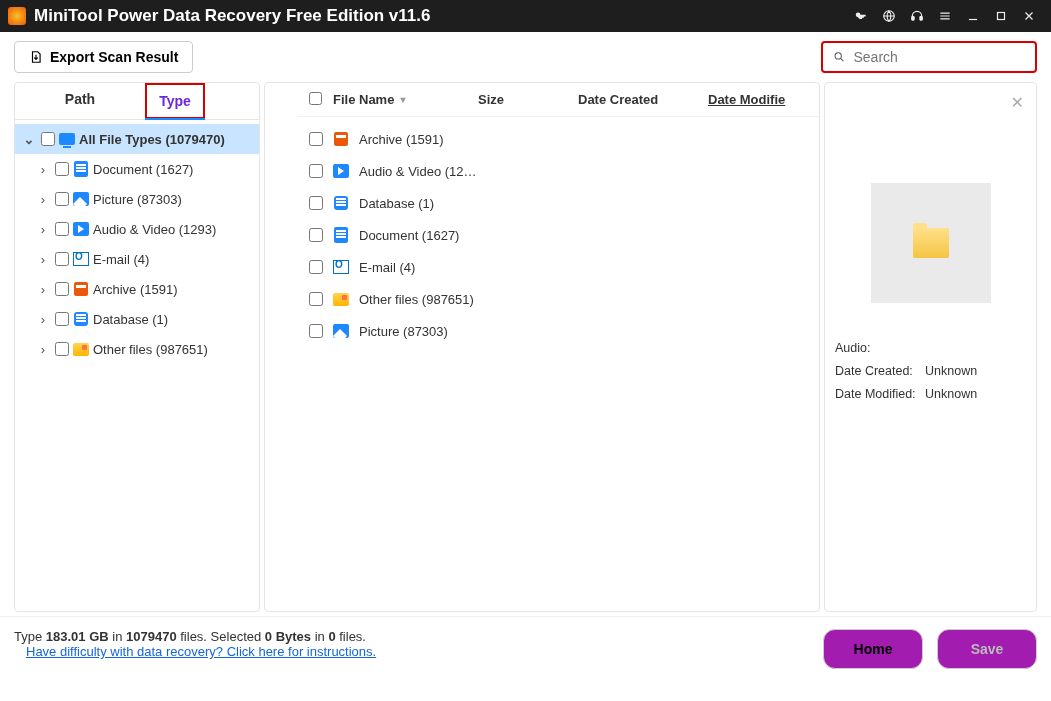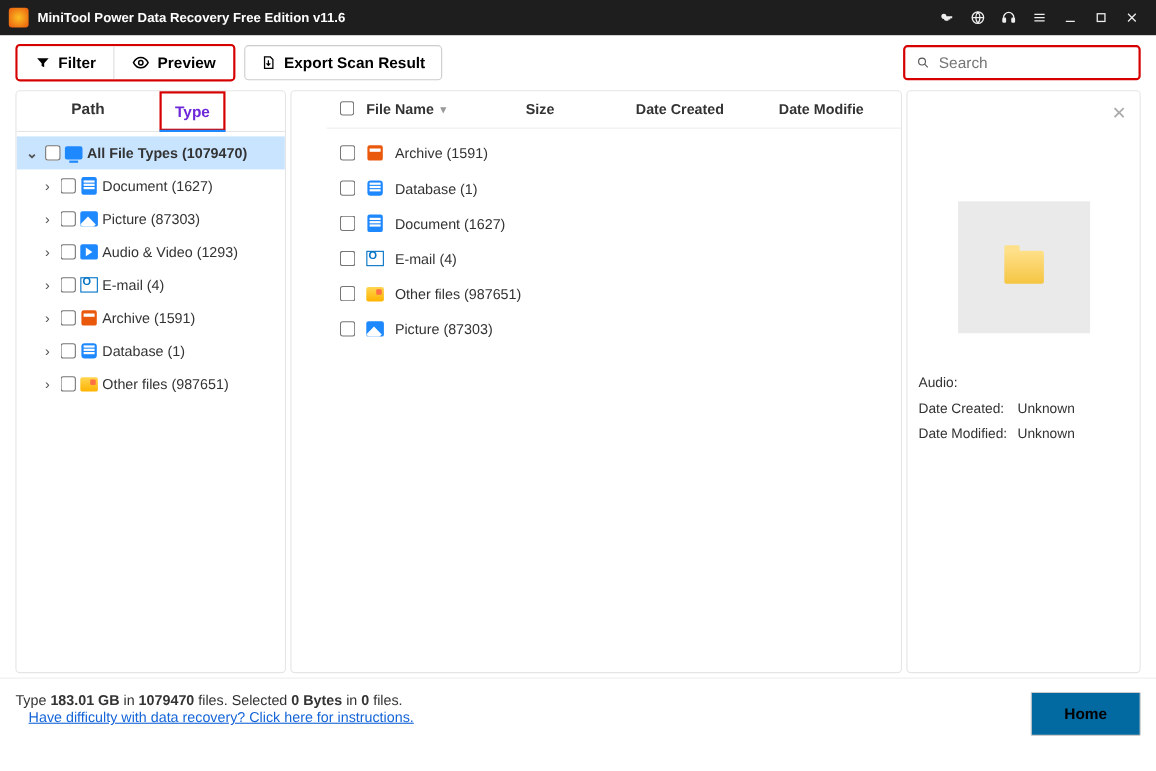--- a/index.html
+++ b/index.html
@@ -1,19 +1,19 @@
 <!DOCTYPE html>
 <html><head>
 <meta charset="utf-8">
 <style>
 * { box-sizing: border-box; margin: 0; padding: 0; font-family: -apple-system, Segoe UI, Arial, sans-serif; }
 body { width: 1051px; height: 701px; background: #fff; overflow: hidden; font-size: 13px; color: #333; }
 .titlebar { height: 32px; background: #1e1e1e; color: #fff; display: flex; align-items: center; padding: 0 8px; }
 .titlebar .logo { width: 18px; height: 18px; background: radial-gradient(circle,#fbbf24,#ea580c); border-radius: 3px; margin-right: 8px; }
-.titlebar .title { font-weight: 600; font-size: 12px; flex: 1; }
+.titlebar .title { font-weight: 600; font-size: 17px; flex: 1; }
 .titlebar .tbicon { width: 28px; height: 28px; display: flex; align-items: center; justify-content: center; cursor: pointer; color: #eee; }
 .titlebar .tbicon svg { width: 14px; height: 14px; }
 .key { color: #fbbf24; }
 
 .toolbar { height: 50px; display: flex; align-items: center; padding: 0 14px; gap: 8px; }
 .btngrp { display: flex; border: 2px solid #d60000; border-radius: 4px; overflow: hidden; }
 .btngrp .btn { padding: 7px 16px; border: none; background: #fff; display: flex; align-items: center; gap: 7px; font-weight: 700; font-size: 14px; cursor: pointer; }
 .btngrp .btn + .btn { border-left: 1px solid #ddd; }
 .outbtn { border: 1px solid #ccc; border-radius: 4px; background: #fff; padding: 7px 14px; display: flex; align-items: center; gap: 7px; font-weight: 700; font-size: 14px; cursor: pointer; }
 .spacer { flex: 1; }
@@ -37,41 +37,41 @@
 .node .ic { width: 16px; height: 16px; display: inline-flex; align-items: center; justify-content: center; }
 .node span.lbl { white-space: nowrap; font-size: 13px; }
 .child { padding-left: 20px; }
 
 .center { flex: 1; margin: 0 4px; display:flex; flex-direction:column;padding-left:32px; }
 .cols { display: flex; align-items: center; border-bottom: 1px solid #eee; height: 34px; padding: 0 12px; font-weight: 700; font-size: 13px; }
 .cols .c1 { width: 24px; }
 .cols .c2 { flex: 0 0 145px; display:flex; align-items:center; gap:6px; }
 .cols .c3 { flex: 0 0 100px; }
 .cols .c4 { flex: 0 0 130px; }
-.cols .c5 { flex: 0 0 80px; }
+.cols .c5 { flex: 0 0 80px; text-decoration: underline; }
 .rows { padding: 6px 0; }
 .row { display: flex; align-items: center; height: 32px; padding: 0 12px; gap: 4px; cursor: pointer; }
 .row input[type=checkbox]{ width:14px; height:14px; margin-right:6px;}
 .row .ic { width: 16px; height: 16px; margin-right: 6px; display:inline-flex; align-items:center; justify-content:center;}
 .row .rlbl { font-size: 13px; }
 
 .right { width: 213px; position: relative; padding: 10px; }
 .right .close { position: absolute; top: 10px; right: 12px; color: #aaa; cursor: pointer; font-size: 16px; }
 .thumb { width: 120px; height: 120px; background: #eaeaea; margin: 90px auto 20px; display:flex; align-items:center; justify-content:center; }
 .folder { width: 36px; height: 30px; background: linear-gradient(#ffe08a,#f5c542); border-radius: 2px; position: relative; }
 .folder::before { content:''; position:absolute; top:-5px; left:0; width:14px; height:6px; background:#ffe08a; border-radius:2px 2px 0 0;}
 .meta { font-size: 12.5px; line-height: 1.5; margin-top: 36px;}
 .meta div { display: flex; margin-bottom: 4px; }
 .meta .k { width: 90px; }
 
 .footer { height: 70px; border-top: 1px solid #eee; margin-top: 4px; padding: 12px 14px; display: flex; align-items: flex-start; }
 .footer .stats { font-size: 13px; }
 .footer .stats a { color: #1565d8; text-decoration: underline; font-size: 13px; margin-left: 12px; }
 .footer .fbtns { margin-left: auto; display: flex; gap: 14px; }
-.footer button { width: 100px; height: 40px; border: 1px solid #ccc; border-radius: 1px; background: #0369a1; font-weight: 700; font-size: 14px; cursor: pointer; }
+.footer button { width: 100px; height: 40px; border: 1px solid #ccc; border-radius: 12px; background: #a21caf; font-weight: 700; font-size: 14px; cursor: pointer; }
 .footer button.save { color: #bbb; }
 
 .i-monitor{background:#1e88ff;width:16px;height:12px;border-radius:2px;position:relative;}
 .i-monitor::after{content:'';position:absolute;bottom:-3px;left:4px;width:8px;height:2px;background:#1e88ff;}
 .i-doc{background:#1e88ff;width:14px;height:16px;border-radius:2px;position:relative;}
 .i-doc::after{content:'';position:absolute;top:3px;left:2px;right:2px;height:2px;background:#fff;box-shadow:0 3px 0 #fff,0 6px 0 #fff;}
 .i-pic{background:#1e88ff;width:16px;height:14px;border-radius:2px;position:relative;overflow:hidden;}
 .i-pic::after{content:'';position:absolute;bottom:-3px;left:2px;width:10px;height:10px;background:#fff;transform:rotate(45deg);}
 .i-av{background:#1e88ff;width:16px;height:14px;border-radius:2px;display:flex;align-items:center;justify-content:center;}
 .i-av::after{content:'';border-left:6px solid #fff;border-top:4px solid transparent;border-bottom:4px solid transparent;}
@@ -125,35 +125,20 @@
       </svg>
     </div>
   <div class="tbicon">
       <svg viewBox="0 0 24 24" stroke="currentColor" stroke-width="2">
         <path d="M6 6l12 12M18 6l-12 12"></path>
       </svg>
     </div>
 </div>
 
 <div class="toolbar">
-  <div class="btngrp">
-    <button class="btn">
-      <svg width="14" height="14" viewBox="0 0 24 24" fill="currentColor">
-          <path d="M3 5h18l-7 8v6l-4-2v-4z"></path>
-        </svg>
-      <span>Filter</span>
-    </button>
-    <button class="btn">
-      <svg width="16" height="16" viewBox="0 0 24 24" fill="none" stroke="currentColor" stroke-width="2">
-          <path d="M2 12s3.5-7 10-7 10 7 10 7-3.5 7-10 7-10-7-10-7z"></path>
-          <circle cx="12" cy="12" r="3"></circle>
-        </svg>
-      <span>Preview</span>
-    </button>
-  </div>
   <button class="outbtn">
     <svg width="14" height="14" viewBox="0 0 24 24" fill="none" stroke="currentColor" stroke-width="2">
         <path d="M6 3h9l4 4v14H6z"></path>
         <path d="M12 8v8m-3-3l3 3 3-3"></path>
       </svg>
     <span>Export Scan Result</span>
   </button>
   <div class="spacer"></div>
   <div class="searchbox">
     <svg width="14" height="14" viewBox="0 0 24 24" fill="none" stroke="#555" stroke-width="2">
@@ -251,20 +236,27 @@
       <div class="c4">Date Created</div>
       <div class="c5">Date Modifie</div>
     </div>
     <div class="rows" id="file-rows">
         <div class="row">
           <input type="checkbox" style="">
           <span class="ic">
             <span class="i-arc"></span>
           </span>
           <span class="rlbl">Archive (1591)</span>
+        </div>
+        <div class="row">
+          <input type="checkbox" style="">
+          <span class="ic">
+            <span class="i-av"></span>
+          </span>
+          <span class="rlbl">Audio &amp; Video (12…</span>
         </div>
         <div class="row">
           <input type="checkbox" style="">
           <span class="ic">
             <span class="i-db"></span>
           </span>
           <span class="rlbl">Database (1)</span>
         </div>
         <div class="row">
           <input type="checkbox" style="">
@@ -322,14 +314,15 @@
 <div class="footer">
   <div class="stats">
     <div>
       <span>Type </span><b>183.01 GB</b><span> in </span><b>1079470</b><span> files. </span>
       <span>Selected </span><b>0 Bytes</b><span> in </span><b>0</b><span> files.</span>
     </div>
     <a href="#">Have difficulty with data recovery? Click here for instructions.</a>
   </div>
   <div class="fbtns">
     <button>Home</button>
+    <button class="save">Save</button>
   </div>
 </div>
 
 </body></html>

